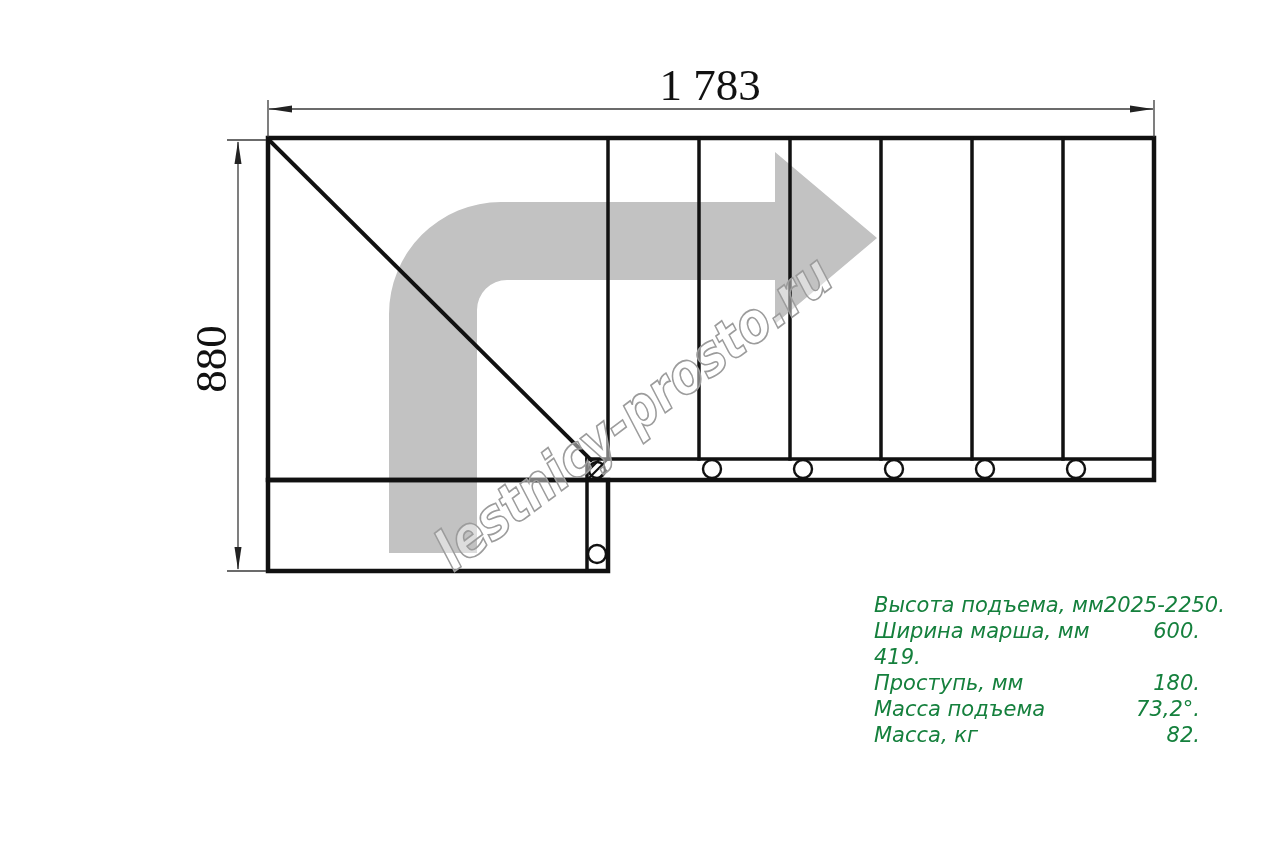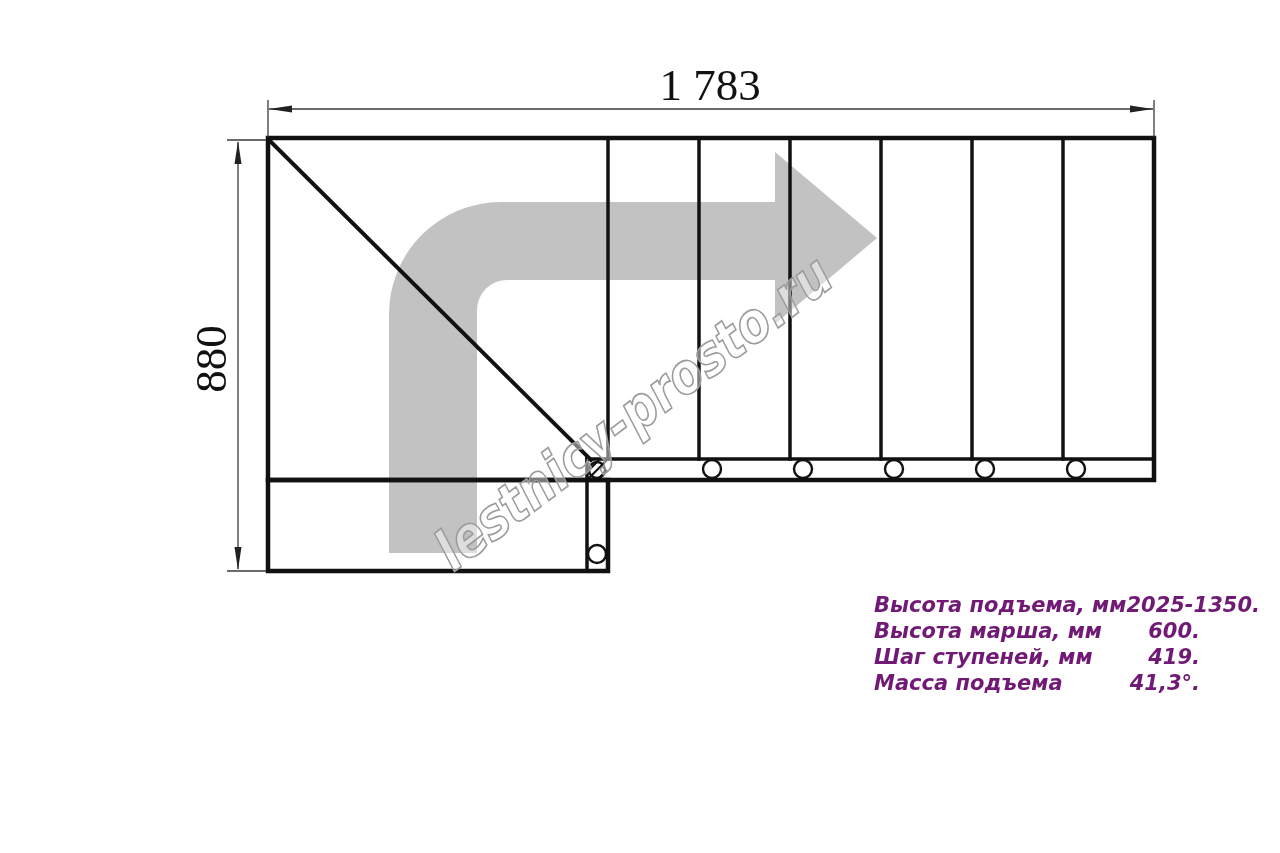--- a/index.html
+++ b/index.html
@@ -36,22 +36,21 @@
     stroke-width: 1.7;
   }
   .spec-table {
     position: absolute;
     left: 874px;
     top: 592px;
     width: 326px;
     font-family: "DejaVu Sans", sans-serif;
     font-style: italic;
     font-size: 21px;
-    color: #701a75;
-    font-weight: bold;
+    color: #15803d;
   }
   .spec-row {
     display: flex;
     justify-content: space-between;
     align-items: baseline;
     height: 26px;
     line-height: 26px;
     white-space: nowrap;
   }
   .spec-label { text-align: left; }
@@ -120,29 +119,36 @@
 
     <text class="dim-text" x="710" y="100" text-anchor="middle">1 783</text>
     <text class="dim-text" transform="translate(226,359) rotate(-90)" text-anchor="middle">880</text>
 
     <text class="watermark-text" transform="translate(645,428) rotate(-37)" text-anchor="middle" textLength="480" lengthAdjust="spacingAndGlyphs">lestnicy-prosto.ru</text>
   </svg>
 
   <div class="spec-table">
     <div class="spec-row">
       <span class="spec-label">Высота подъема, мм</span>
-      <span class="spec-value">2025-1350.</span>
+      <span class="spec-value">2025-2250.</span>
     </div>
     <div class="spec-row">
-      <span class="spec-label">Высота марша, мм</span>
+      <span class="spec-label">Ширина марша, мм</span>
       <span class="spec-value">600.</span>
     </div>
     <div class="spec-row">
-      <span class="spec-label">Шаг ступеней, мм</span>
       <span class="spec-value">419.</span>
     </div>
     <div class="spec-row">
+      <span class="spec-label">Проступь, мм</span>
+      <span class="spec-value">180.</span>
+    </div>
+    <div class="spec-row">
       <span class="spec-label">Масса подъема</span>
-      <span class="spec-value">41,3°.</span>
+      <span class="spec-value">73,2°.</span>
+    </div>
+    <div class="spec-row">
+      <span class="spec-label">Масса, кг</span>
+      <span class="spec-value">82.</span>
     </div>
   </div>
 
 </div>
 
 </body></html>

